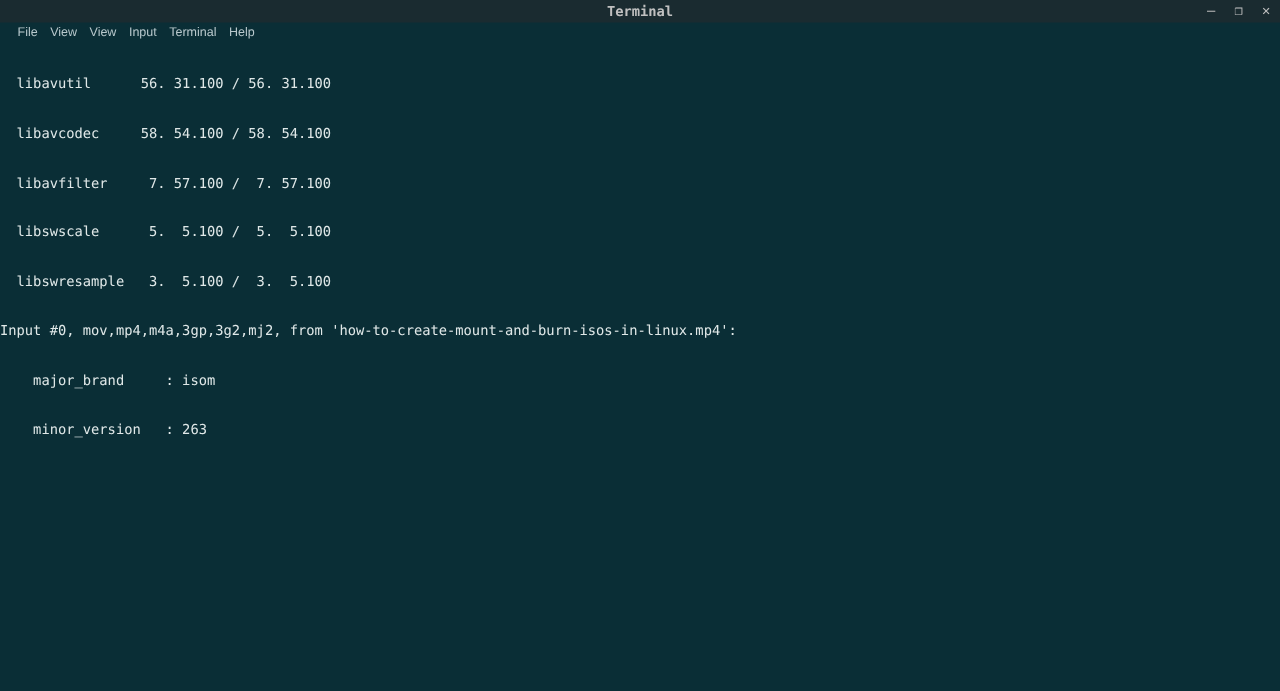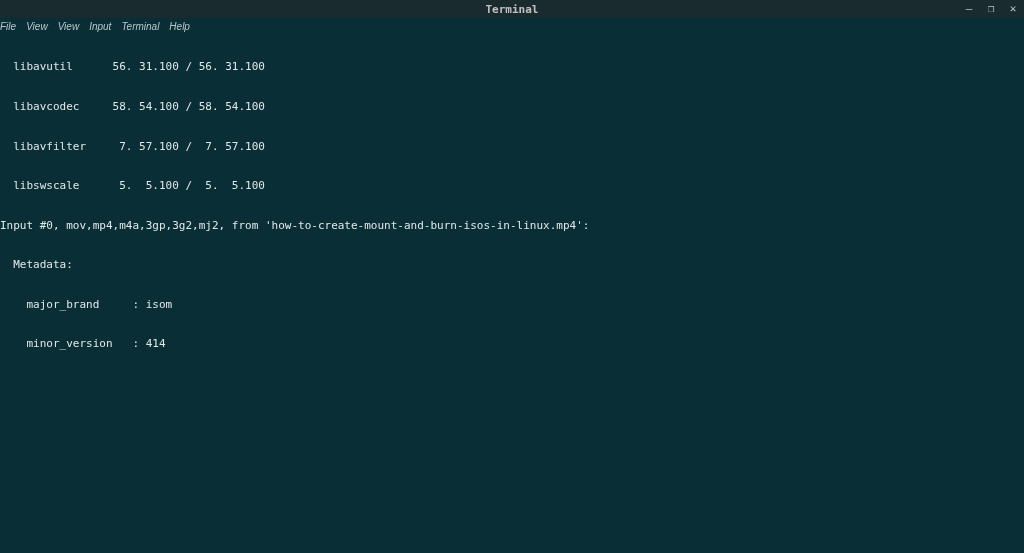--- a/index.html
+++ b/index.html
@@ -37,26 +37,25 @@
       font-size: 11px;
       line-height: 14px;
       width: 14px;
       text-align: center;
     }
     .menubar {
       height: 16px;
       background: #0a2e36;
       display: flex;
       align-items: center;
-      padding: 0 0;
+      padding: 0 14px;
       gap: 10px;
       color: #b8c8cc;
       font-family: sans-serif;
       font-size: 10px;
-      font-style: italic;
     }
     .menu-item {
       cursor: pointer;
     }
     .terminal-content {
       padding: 0;
       color: #e0e8e8;
       line-height: 1.2;
       white-space: pre;
       overflow: hidden;
@@ -85,24 +84,24 @@
   <span class="menu-item">Input</span>
   <span class="menu-item">Terminal</span>
   <span class="menu-item">Help</span>
 </div>
 
 <div class="terminal-content">
   <span class="line">  libavutil      56. 31.100 / 56. 31.100</span>
   <span class="line">  libavcodec     58. 54.100 / 58. 54.100</span>
   <span class="line">  libavfilter     7. 57.100 /  7. 57.100</span>
   <span class="line">  libswscale      5.  5.100 /  5.  5.100</span>
+  <span class="line">  libswresample   3.  5.100 /  3.  5.100</span>
   <span class="line">Input #0, mov,mp4,m4a,3gp,3g2,mj2, from 'how-to-create-mount-and-burn-isos-in-linux.mp4':</span>
-  <span class="line">  Metadata:</span>
   <span class="line">    major_brand     : isom</span>
-  <span class="line">    minor_version   : 414</span>
+  <span class="line">    minor_version   : 263</span>
   
   
   
   
   
   
   
   
   
   

